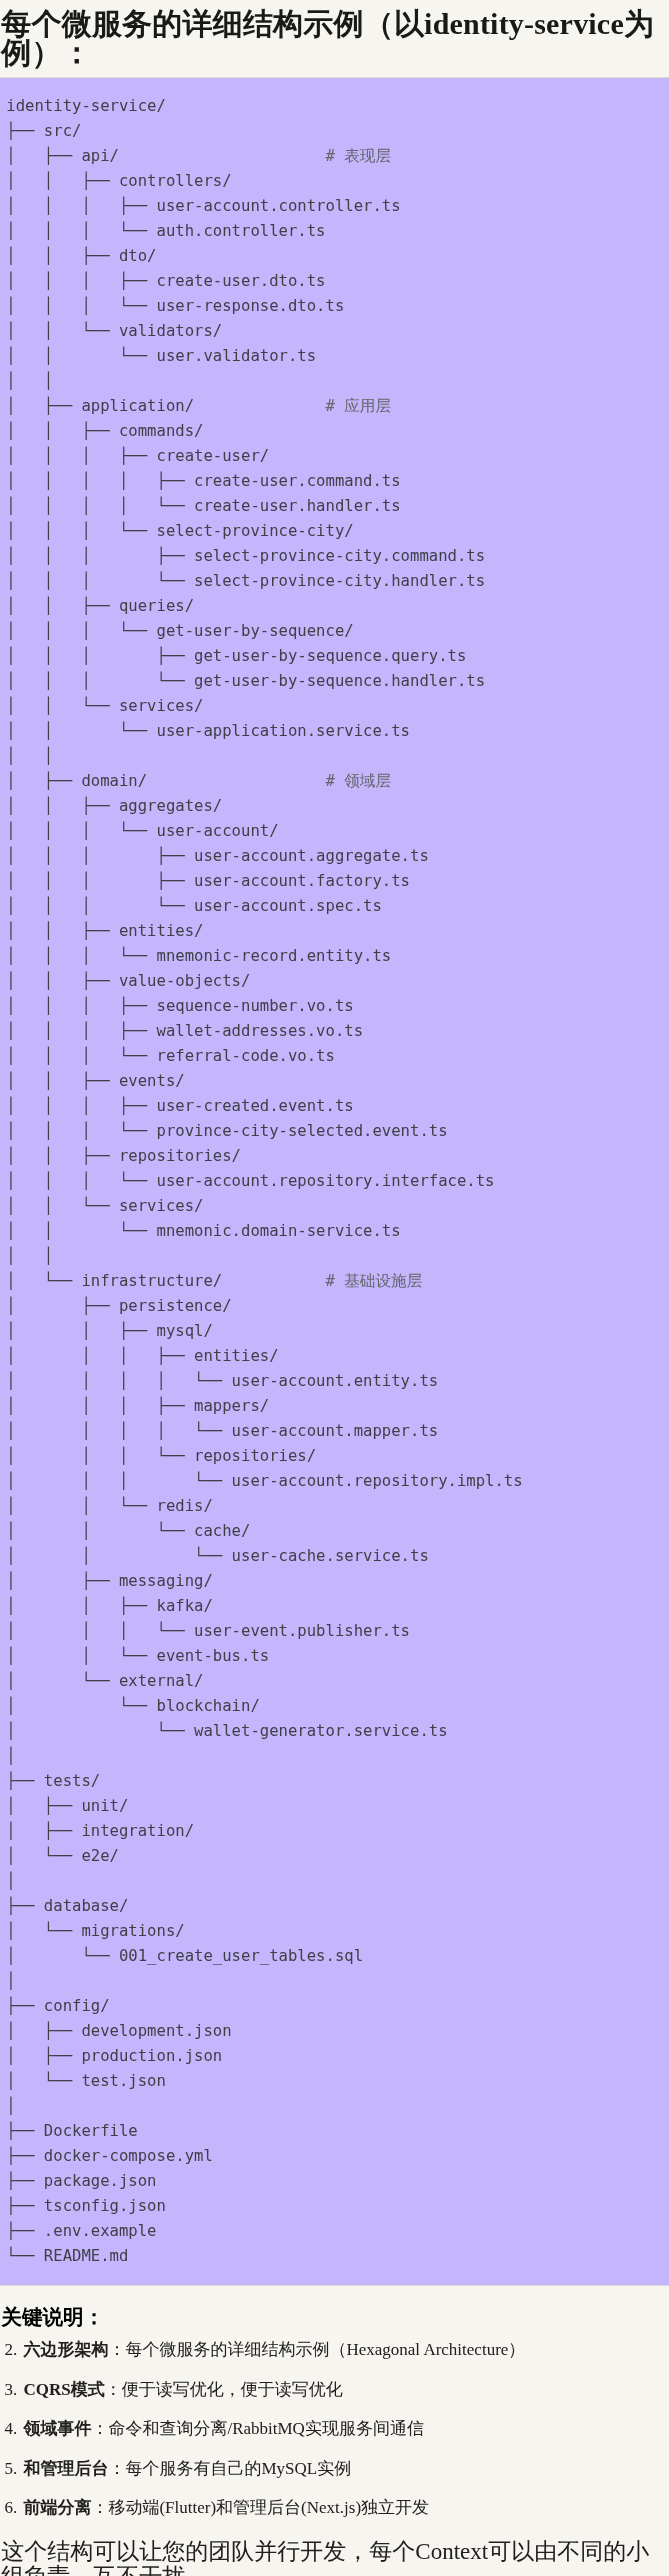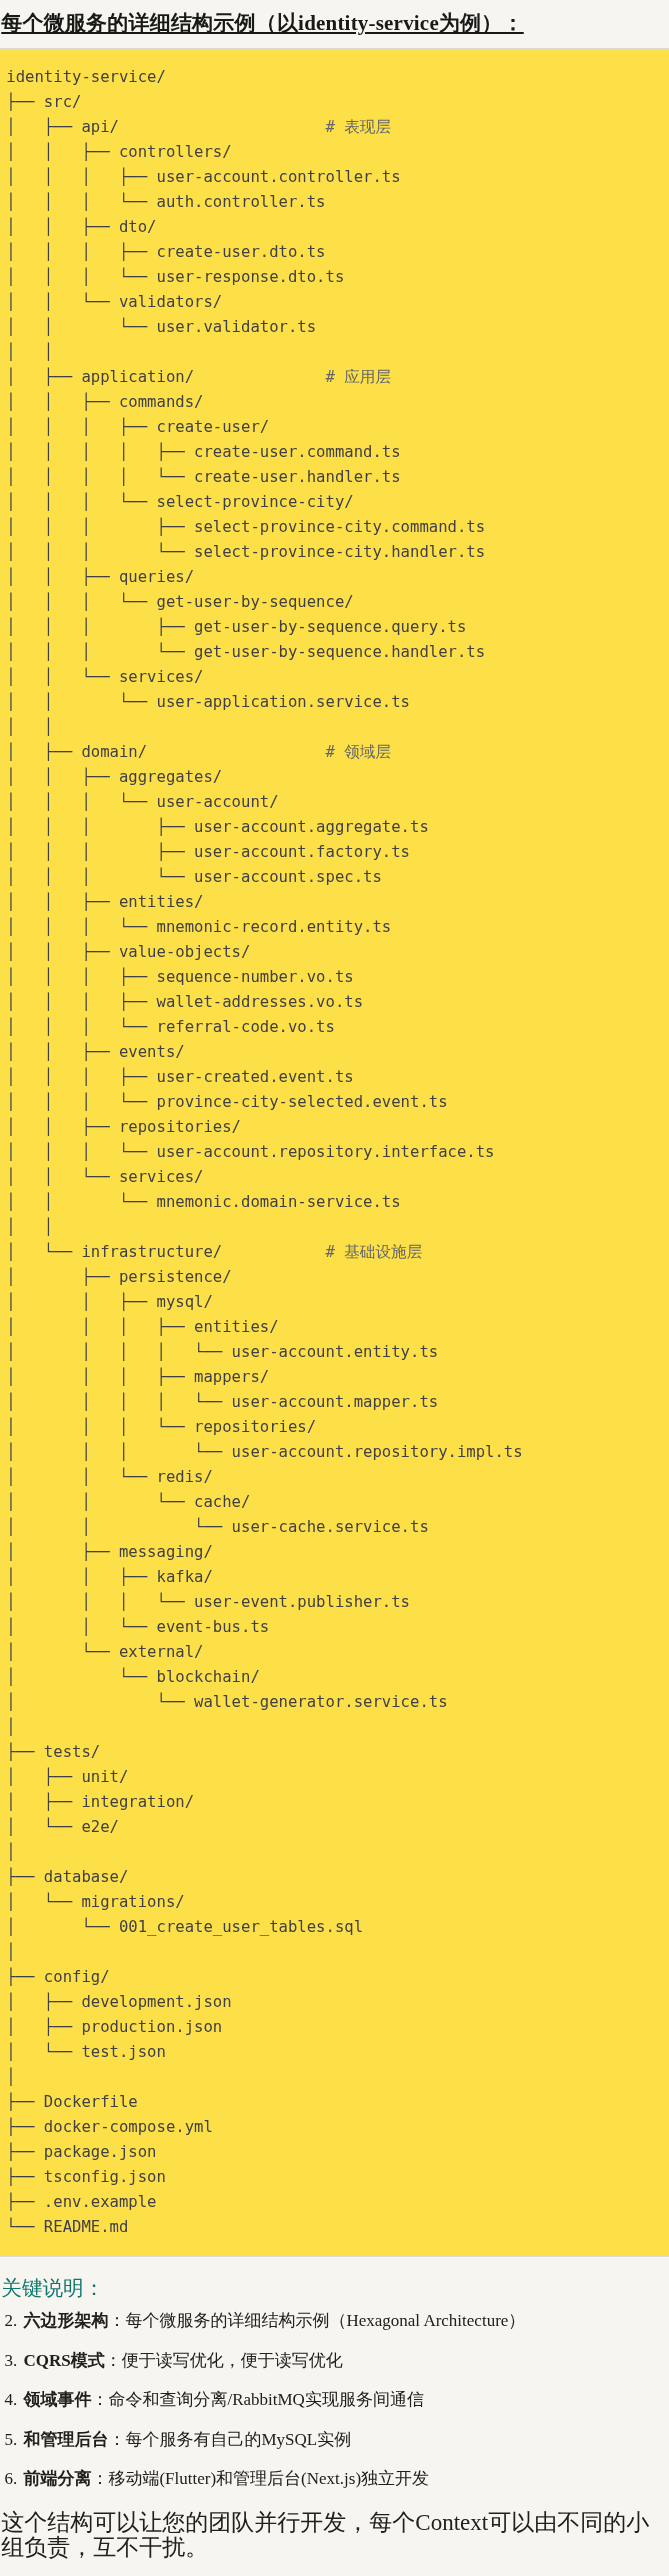--- a/index.html
+++ b/index.html
@@ -9,52 +9,51 @@
     color: #21201e;
     font-family: "Liberation Serif", serif;
   }
   .page {
     width: 669px;
     min-height: 2576px;
     overflow: hidden;
     box-sizing: border-box;
   }
   .doc-title {
-    font-size: 21px;
+    font-size: 30px;
     font-weight: 700;
     line-height: 29px;
     margin: 8.8px 0 0 1.3px;
     letter-spacing: 0.2px;
     color: #191917;
-    text-decoration: underline;
   }
   .code-block {
     margin-top: 10.6px;
-    background: #fde047;
+    background: #c4b5fd;
     border-top: 0.6px solid #dcdad5;
     border-bottom: 0.6px solid #dcdad5;
     padding: 15.6px 0 15.6px 6.3px;
   }
   .tree {
     margin: 0;
     font-family: "DejaVu Sans Mono", "Liberation Mono", monospace;
     font-size: 15.6px;
     line-height: 25px;
     color: #3f3f46;
     white-space: pre;
   }
   .tree .tree-line { height: 25px; }
   .tree .comment { color: #63656b; }
   .notes { margin: 0; padding: 0 6.3px 12.5px 1.3px; }
   .notes-heading {
     font-size: 20.6px;
-    font-weight: 400;
+    font-weight: 700;
     line-height: 24px;
     margin: 19px 0 8.8px 0;
-    color: #0f766e;
+    color: #000000;
   }
   .notes-list { margin: 0; padding: 0; list-style: none; }
   .note-item {
     font-size: 17px;
     line-height: 25px;
     margin: 0 0 14.4px 3.1px;
     color: #21201e;
   }
   .note-item .num { margin-right: 6.3px; }
   .note-item .label { font-weight: 700; }

